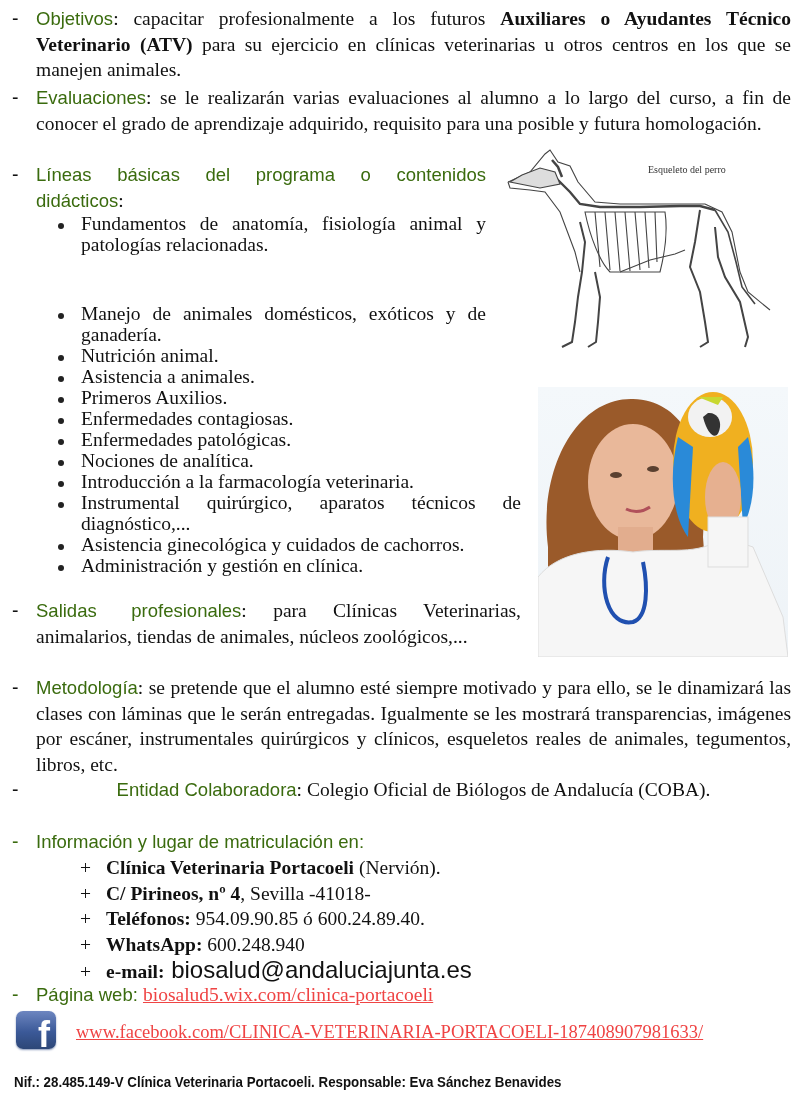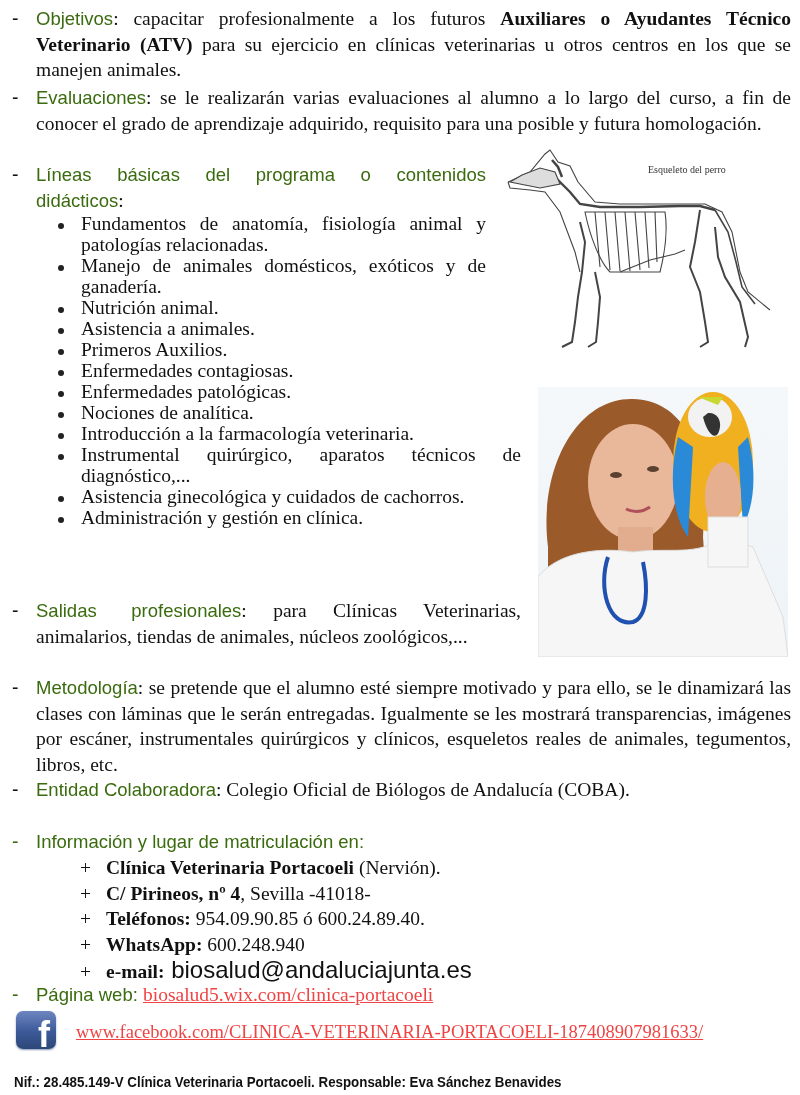--- a/index.html
+++ b/index.html
@@ -45,21 +45,21 @@
 
   <div class="sec" style="top:162px; width:800px;">
     <span class="dash">-</span>
     <div class="body just" style="width:450px;">
       <span class="head" style="word-spacing:14px;">Líneas básicas del programa o contenidos didácticos</span><span>:</span>
     </div>
   </div>
 
   <ul class="bul" id="lineas-list" style="top:213px;">
     <li style="width:405px;" class="just"><span class="dot"></span><span>Fundamentos de anatomía, fisiología animal y patologías relacionadas.</span></li>
-    <li style="width:405px;" class="just"><span class="dot"></span><span>Manejo de animales domésticos, exóticos y de ganadería.</span></li>
+    <li style="width:405px;margin-top:48px;" class="just"><span class="dot"></span><span>Manejo de animales domésticos, exóticos y de ganadería.</span></li>
     <li><span class="dot"></span><span>Nutrición animal.</span></li>
     <li><span class="dot"></span><span>Asistencia a animales.</span></li>
     <li><span class="dot"></span><span>Primeros Auxilios.</span></li>
     <li><span class="dot"></span><span>Enfermedades contagiosas.</span></li>
     <li><span class="dot"></span><span>Enfermedades patológicas.</span></li>
     <li><span class="dot"></span><span>Nociones de analítica.</span></li>
     <li><span class="dot"></span><span>Introducción a la farmacología veterinaria.</span></li>
     <li style="width:440px;" class="just"><span class="dot"></span><span>Instrumental quirúrgico, aparatos técnicos de diagnóstico,...</span></li>
     <li style="white-space:nowrap;"><span class="dot"></span><span>Asistencia ginecológica y cuidados de cachorros.</span></li>
     <li><span class="dot"></span><span>Administración y gestión en clínica.</span></li>
@@ -74,21 +74,21 @@
 
   <div class="sec" style="top:675px; width:800px;">
     <span class="dash">-</span>
     <div class="body just" style="width:755px;">
       <span class="head">Metodología</span><span>: se pretende que el alumno esté siempre motivado y para ello, se le dinamizará las clases con láminas que le serán entregadas. Igualmente se les mostrará transparencias, imágenes por escáner, instrumentales quirúrgicos y clínicos, esqueletos reales de animales, tegumentos, libros, etc.</span>
     </div>
   </div>
 
   <div class="sec" style="top:777px; width:800px;">
     <span class="dash">-</span>
-    <div class="body" style="width:755px;">
+    <div class="body" style="width:755px;text-align:center;">
       <span class="head">Entidad Colaboradora</span><span>: Colegio Oficial de Biólogos de Andalucía (COBA).</span>
     </div>
   </div>
 
   <div class="sec" style="top:829px; width:800px;">
     <span class="dash" style="color:#3a6b0e;">-</span>
     <div class="body">
       <span class="head">Información y lugar de matriculación en:</span>
     </div>
   </div>

